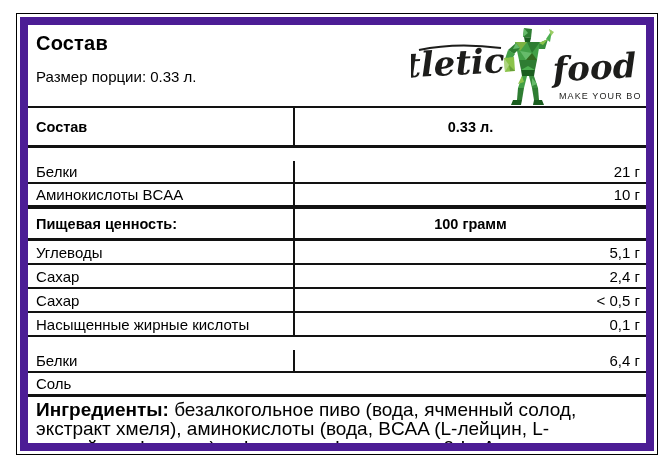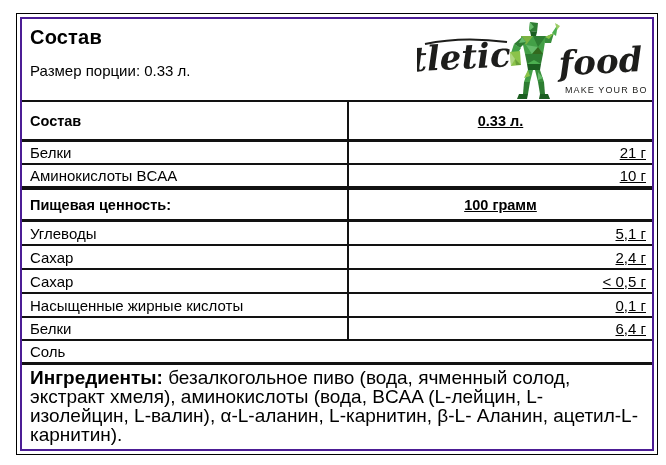--- a/index.html
+++ b/index.html
@@ -2,39 +2,39 @@
 <html><head>
 <meta charset="utf-8">
 <style>
   * { margin:0; padding:0; box-sizing:border-box; }
   html,body { background:#ffffff; }
   body { width:666px; height:465px; position:relative; font-family:"Liberation Sans",sans-serif; color:#000; }
 
   .canvas { position:absolute; left:0; top:0; width:666px; height:465px; background:#fff; }
 
   .outer-frame { position:absolute; left:16px; top:13px; width:642px; height:442px; border:1px solid #000; }
-  .inner-frame { position:absolute; left:3px; top:3px; right:3px; bottom:3px; border:2px solid #4c1d95;
+  .inner-frame { position:absolute; left:3px; top:3px; right:3px; bottom:3px; border:8px solid #4c1d95;
                  display:flex; flex-direction:column; overflow:hidden; background:#fff; }
 
   
   .hdr { height:83px; flex-shrink:0; border-bottom:2px solid #121212; display:flex; justify-content:space-between; }
   .hdr-left { padding:7px 0 0 8px; }
   .doc-title { font-size:20px; font-weight:bold; letter-spacing:.2px; }
   .serving { font-size:15px; margin-top:13px; }
   .logo-wrap { margin:1px 5px 0 0; width:230px; flex-shrink:0; }
 
   
   .row { display:flex; flex-shrink:0; font-size:15px; border-bottom:2px solid #121212; }
   .row .c1 { flex:1; display:flex; align-items:center; padding-left:8px; min-width:0; }
-  .row .c2 { width:305px; flex-shrink:0; border-left:2px solid #121212;
-             display:flex; align-items:center; justify-content:flex-end; padding-right:6px;text-decoration:underline; }
+  .row .c2 { width:353px; flex-shrink:0; border-left:2px solid #121212;
+             display:flex; align-items:center; justify-content:flex-end; padding-right:6px; }
   .row.bold { font-weight:bold; font-size:14.5px; }
   .row.bold .c2 { justify-content:center; padding-right:0; }
   .h40 { height:40px; } .h32 { height:32px;text-align:center; } .h25 { height:25px; }
-  .h24 { height:24px;gap:36px; } .h23 { height:23px; }
+  .h24 { height:24px;gap:36px; } .h23 { height:23px;margin-top:13px; }
   .bb3 { border-bottom-width:3px; } .bb4 { border-bottom-width:4px;justify-content:space-between; }
 
   
   .ingredients { flex:1; padding:3px 14px 0 8px; font-size:19px; line-height:19px; overflow:hidden; }
   .ingredients b { font-weight:bold; }
 
   .logo-svg text { fill:#1d1d1b; }
   .script { font-family:"DejaVu Serif",serif; font-style:italic; font-weight:bold; }
   .tagline { font-family:"Liberation Sans",sans-serif; letter-spacing:1.1px; }
 </style>

